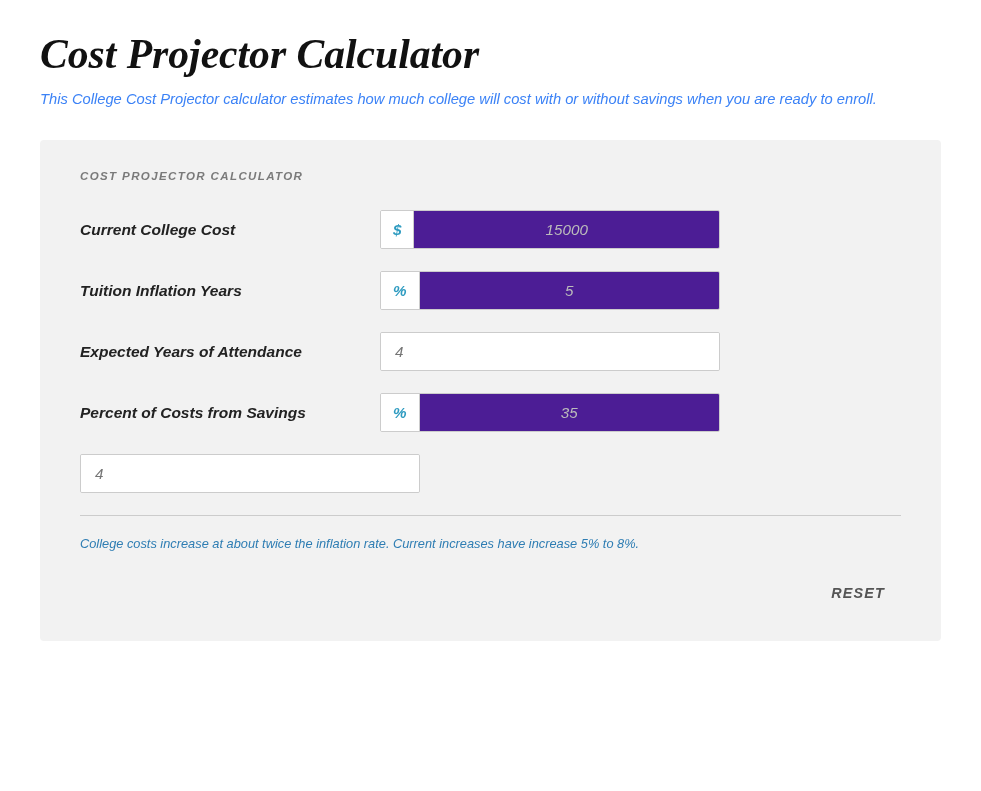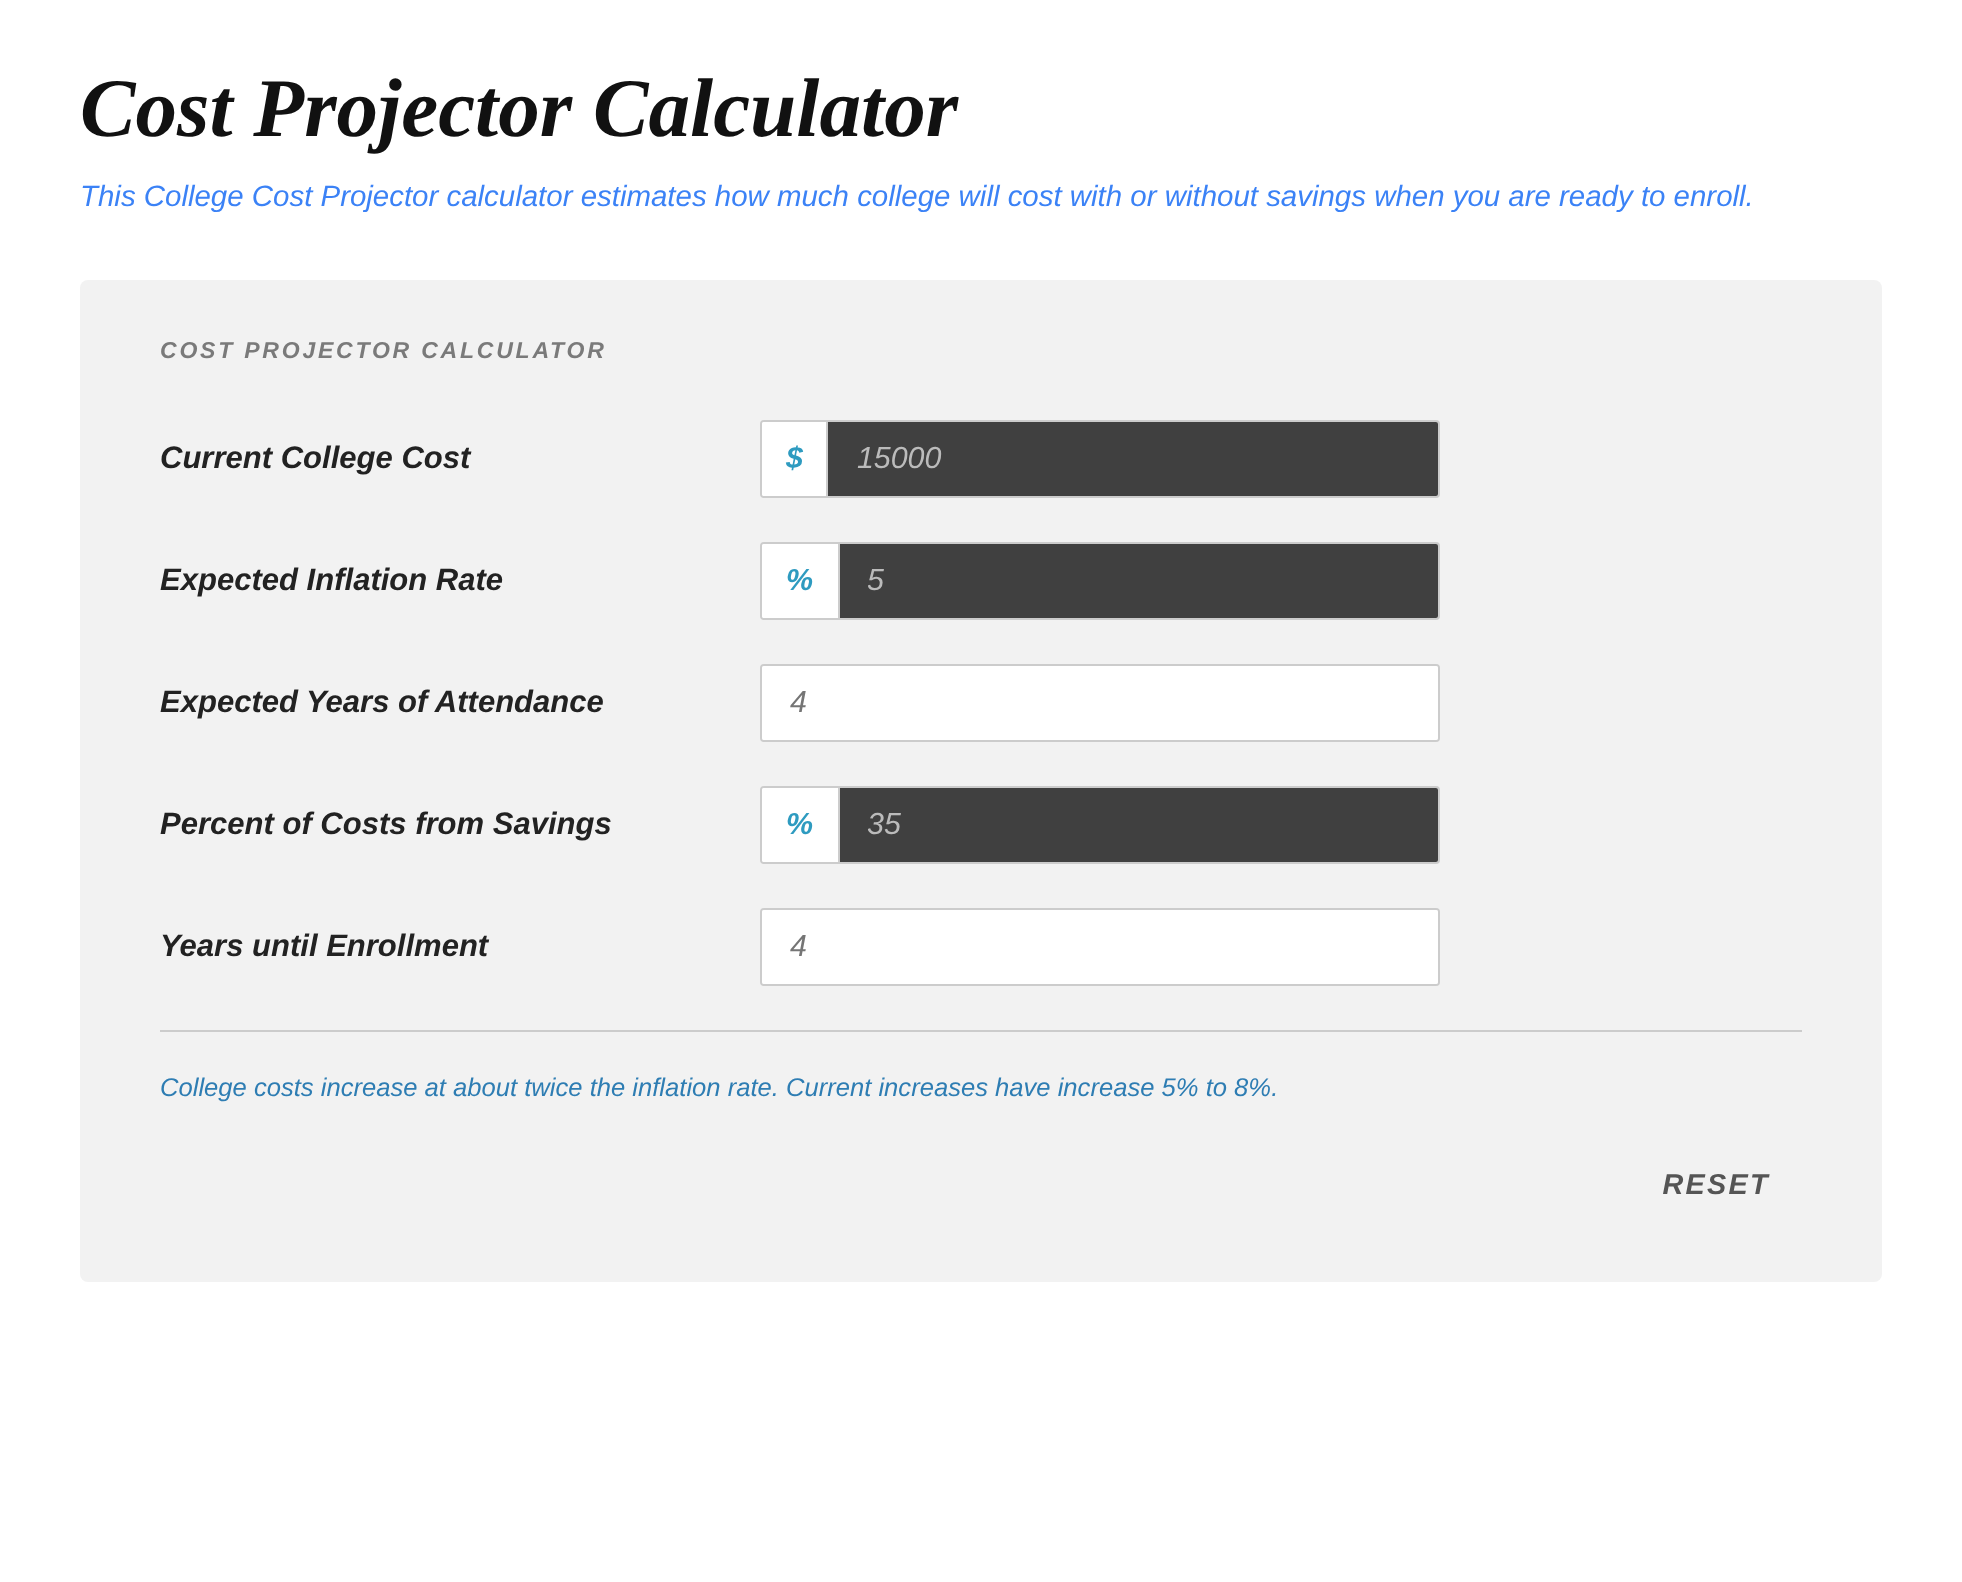--- a/index.html
+++ b/index.html
@@ -81,22 +81,23 @@
       display: flex;
       align-items: center;
     }
 
     .input-wrapper input {
       border: none;
       outline: none;
       padding: 10px 14px;
       font-size: 0.95em;
       color: #aaa;
-      background: #404040;
+      background: #4c1d95;
       width: 100%;
+      text-align: center;
     }
 
     .input-wrapper input::placeholder {
       color: #bbb;
     }
 
     .input-no-prefix {
       display: flex;
       align-items: stretch;
       width: 340px;
@@ -176,41 +177,40 @@
 
   <div id="fields-container">
       <div class="form-row">
         <div class="form-label">Current College Cost</div>
         <div class="input-wrapper">
           <span class="input-prefix">$</span>
           <input type="text" placeholder="15000" style="">
         </div>
       </div>
       <div class="form-row">
-        <div class="form-label">Expected Inflation Rate</div>
+        <div class="form-label">Tuition Inflation Years</div>
         <div class="input-wrapper">
           <span class="input-prefix">%</span>
           <input type="text" placeholder="5" style="">
         </div>
       </div>
       <div class="form-row">
         <div class="form-label">Expected Years of Attendance</div>
         <div class="input-no-prefix">
           <input type="text" placeholder="4" style="">
         </div>
       </div>
       <div class="form-row">
         <div class="form-label">Percent of Costs from Savings</div>
         <div class="input-wrapper">
           <span class="input-prefix">%</span>
           <input type="text" placeholder="35" style="">
         </div>
       </div>
       <div class="form-row">
-        <div class="form-label">Years until Enrollment</div>
         <div class="input-no-prefix">
           <input type="text" placeholder="4" style="">
         </div>
       </div>
     </div>
 
   <hr class="divider">
 
   <p class="footnote">
     <span>College costs increase at about twice the inflation rate. Current increases have increase </span><span style="color:#2e7db3;">5% to 8%</span><span>.</span>

